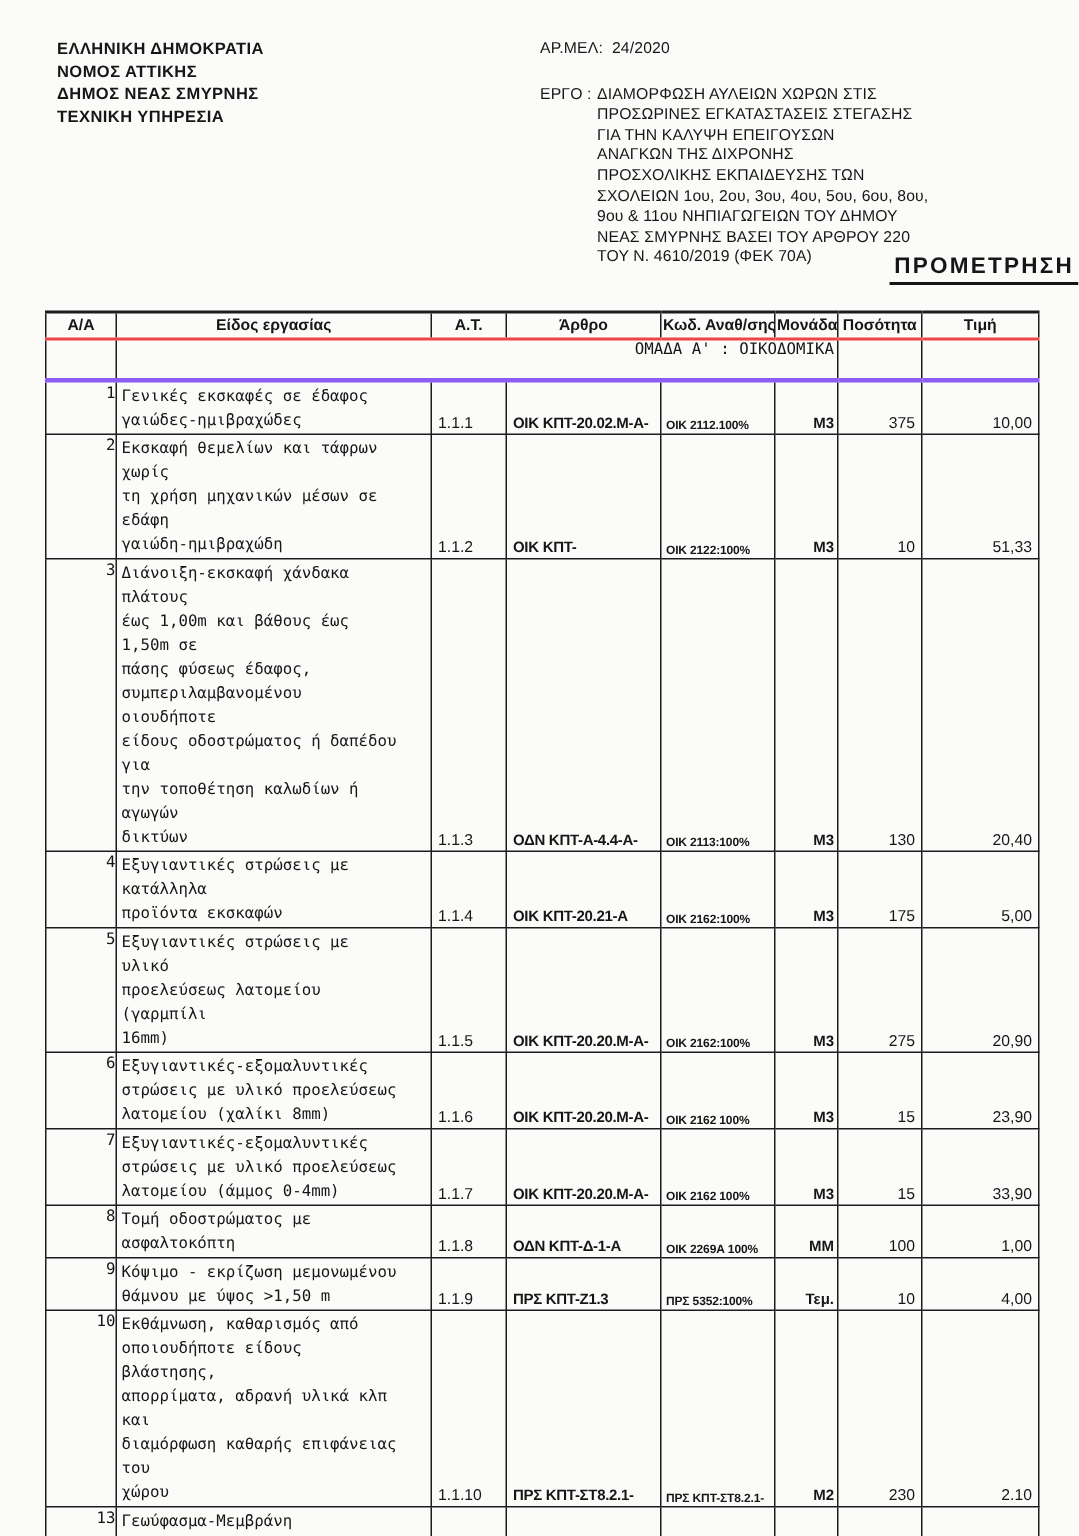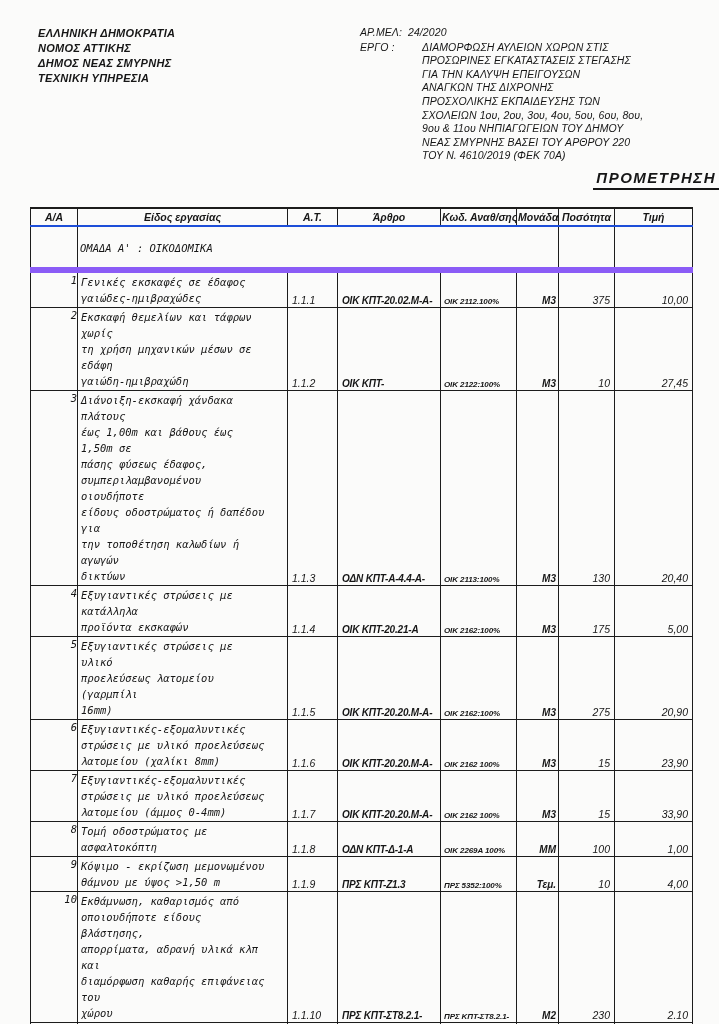--- a/index.html
+++ b/index.html
@@ -4,78 +4,78 @@
 <style>
   html,body{margin:0;padding:0;}
   body{
     width:719px;height:1024px;
     background:#fbfbfa;
     color:#161616;
     font-family:"Liberation Sans",sans-serif;
     position:relative;
     overflow:hidden;
   }
-  .page{position:absolute;inset:0;font-style:italic;}
+  .page{position:absolute;inset:0;}
 
   
   .agency{
     position:absolute;left:38px;top:26px;
     font-weight:bold;font-size:11px;line-height:15px;
     letter-spacing:.3px;white-space:pre-line;
   }
   .project-block{
     position:absolute;left:360px;top:26px;width:335px;
     font-size:10.5px;line-height:13.6px;letter-spacing:.1px;
   }
-  .meta-line{margin-bottom:1px;}
+  .meta-line{margin-bottom:17px;}
   .meta-line .lbl{margin-right:6px;}
-  .project{display:flex;gap:24px;}
+  .project{display:flex;}
   .project .lbl{width:38px;flex:none;}
   .project .txt{white-space:pre-line;}
 
   
   .doc-title-wrap{position:absolute;left:0;top:169px;width:719px;text-align:right;}
   .doc-title{
     display:inline-block;font-weight:bold;font-size:15px;letter-spacing:1.5px;
     border-bottom:2px solid #161616;padding:0 3px 2px;
   }
 
   
   .table-wrap{position:absolute;left:15px;top:207px;width:690px;}
   table{
     border-collapse:collapse;table-layout:fixed;
     margin-left:15px;width:662px;
     background:transparent;
   }
   th,td{border:1px solid #1c1c1c;overflow:hidden;}
   thead th{
-    border-top:2px solid #1c1c1c;border-bottom:2px solid #1d4ed8;
+    border-top:2px solid #1c1c1c;border-bottom:2px solid #ef4444;
     font-size:10.5px;font-weight:bold;text-align:center;
     padding:2px 1px;white-space:nowrap;
   }
   td{vertical-align:bottom;padding:1px 2px;}
   td.no{
     vertical-align:top;text-align:right;padding:1px 0 1px 1px;
     font-family:"DejaVu Sans Mono",monospace;font-size:10.5px;
   }
   td.desc{
     vertical-align:top;text-align:left;
     font-family:"DejaVu Sans Mono",monospace;
     font-size:10.5px;line-height:16px;white-space:pre-line;
     padding:1px 18px 1px 3px;
   }
   td.at{font-size:10.5px;text-align:left;padding-left:4px;white-space:nowrap;margin-left:48px;}
   td.arthro{font-size:10px;font-weight:bold;text-align:left;padding-left:4px;white-space:nowrap;letter-spacing:-.2px;}
   td.kod{font-size:8px;font-weight:bold;text-align:left;padding-left:3px;white-space:nowrap;letter-spacing:-.1px;}
   td.unit{font-size:10px;font-weight:bold;text-align:right;padding-left:3px;}
   td.qty,td.price{font-size:10.5px;text-align:right;padding-right:4px;padding-left:33px;}
   tr.group-row td{
-    vertical-align:top;border-bottom:6px solid #8b5cf6;
+    vertical-align:top;border-bottom:3px solid #8b5cf6;
     font-family:"DejaVu Sans Mono",monospace;font-size:10.5px;
-    height:24px;padding-top:15px;
+    height:24px;padding-top:0;text-align:right;
   }
   tr.section-row td{
     vertical-align:top;border-bottom:2px solid #1c1c1c;
     font-family:"DejaVu Sans Mono",monospace;font-size:10.5px;
   }
   tbody tr:last-child td{border-bottom:2px solid #1c1c1c;}
 </style>
 </head>
 <body>
 
@@ -155,21 +155,21 @@
   <tr>
     <td class="no">2</td>
     <td class="desc">Εκσκαφή θεμελίων και τάφρων χωρίς
 τη χρήση μηχανικών μέσων σε εδάφη
 γαιώδη-ημιβραχώδη</td>
     <td class="at">1.1.2</td>
     <td class="arthro">ΟΙΚ ΚΠΤ-</td>
     <td class="kod">ΟΙΚ 2122:100%</td>
     <td class="unit">Μ3</td>
     <td class="qty">10</td>
-    <td class="price">27,45</td>
+    <td class="price">51,33</td>
   </tr>
 
   <tr>
     <td class="no">3</td>
     <td class="desc">Διάνοιξη-εκσκαφή χάνδακα πλάτους
 έως 1,00m και βάθους έως 1,50m σε
 πάσης φύσεως έδαφος,
 συμπεριλαμβανομένου οιουδήποτε
 είδους οδοστρώματος ή δαπέδου για
 την τοποθέτηση καλωδίων ή αγωγών

